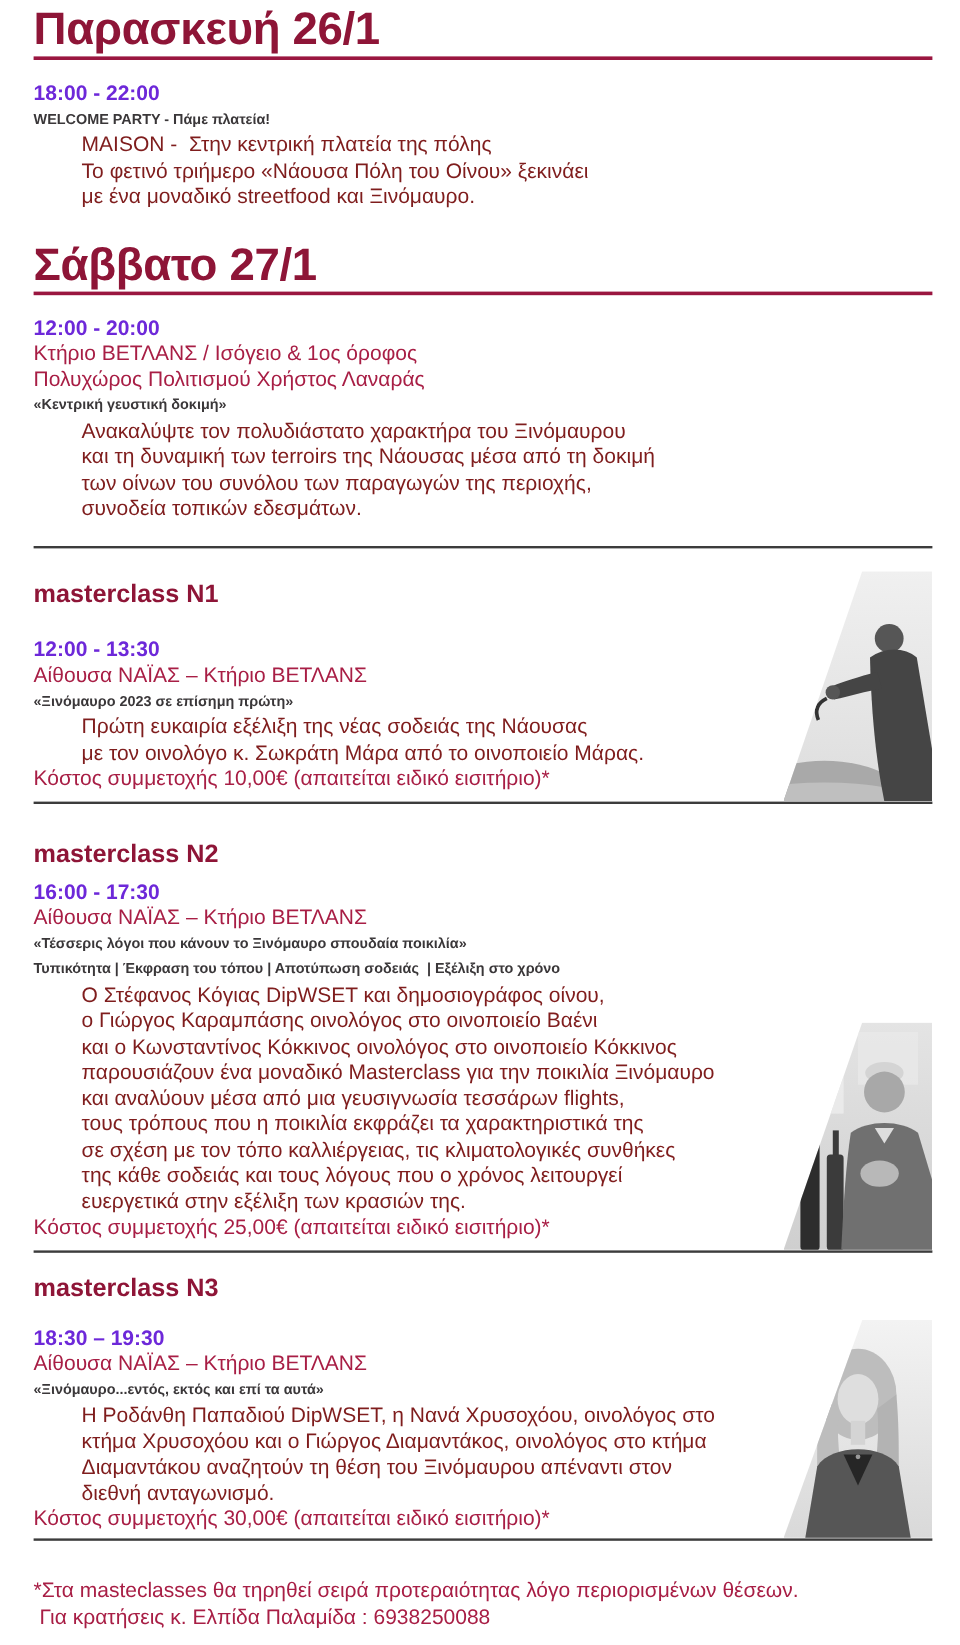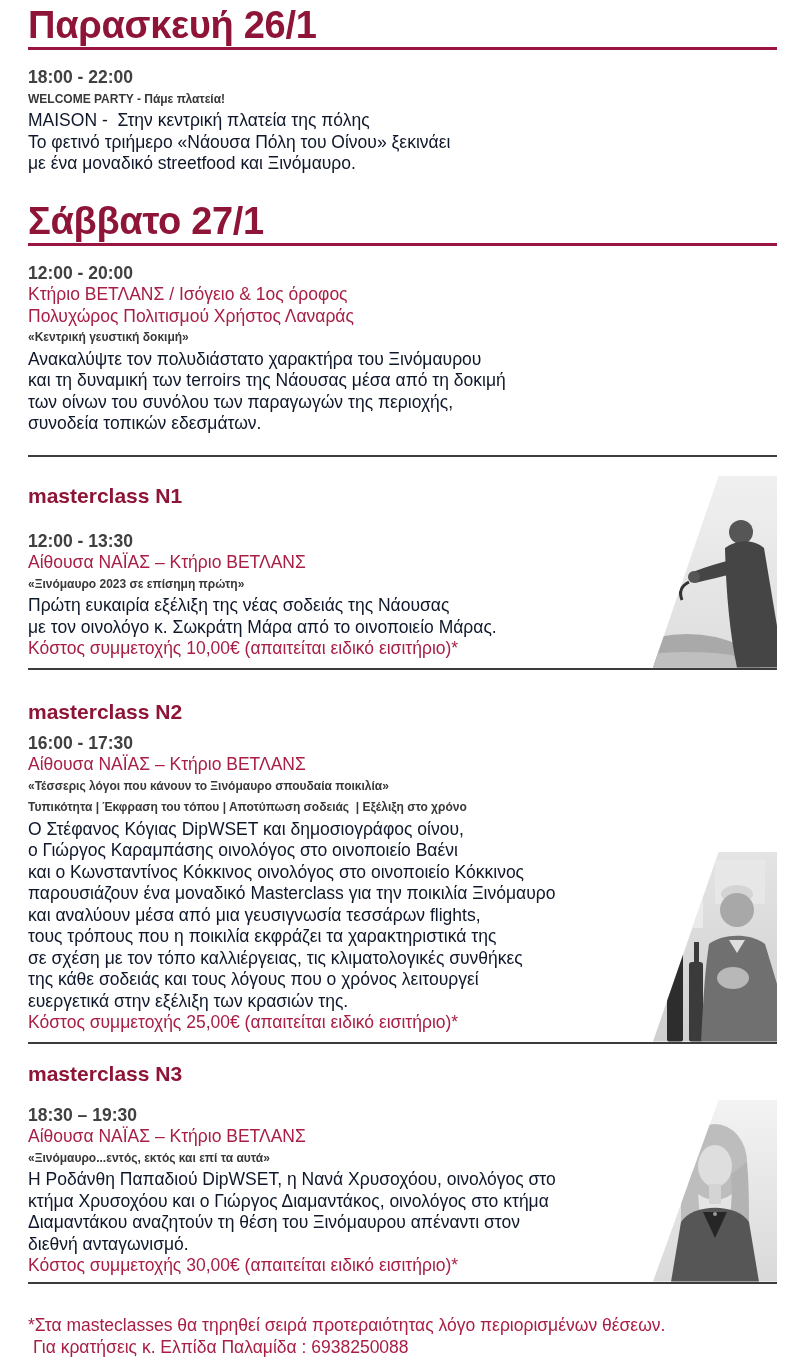--- a/index.html
+++ b/index.html
@@ -14,24 +14,24 @@
   
   .day-header { border-bottom:3px solid #9A1640; padding-bottom:5px; }
   .day-header.saturday { margin-top:29px; }
   .day-title {
     margin:0; font-size:38px; line-height:34px; font-weight:800;
     letter-spacing:-0.3px; color:#8E1537;
   }
 
   
   .event-block { margin-top:17px; }
-  .time { font-weight:700; color:#404040; font-size:17.5px; line-height:21.5px; }
+  .time { font-weight:700; color:#6d28d9; font-size:17.5px; line-height:21.5px; }
   .event-title { font-weight:700; color:#3A3739; font-size:12px; line-height:21.5px; white-space:pre-wrap; }
   .venue-line { color:#A81E45; font-size:17.5px; line-height:21.5px; }
-  .body-line { color:#0f172a; font-size:17.5px; line-height:21.5px; white-space:pre-wrap; }
+  .body-line { color:#7f1d1d; font-size:17.5px; line-height:21.5px; white-space:pre-wrap;margin-left:40px; }
   .cost-line { color:#A81E45; font-size:17.5px; line-height:21.5px; }
 
   
   .rule { border:none; height:0; border-top:2px solid #3C3C3C; margin:20px 0 0 0; }
 
   
   .mc { position:relative; border-bottom:2px solid #3C3C3C; padding:26px 0 8px 0; }
   .mc-n2 { padding-top:29px; }
   .mc-n3 { padding-top:17px; padding-bottom:5px; }
   .mc-name { margin:0; font-size:21px; line-height:26px; font-weight:800; color:#8E1537; }

